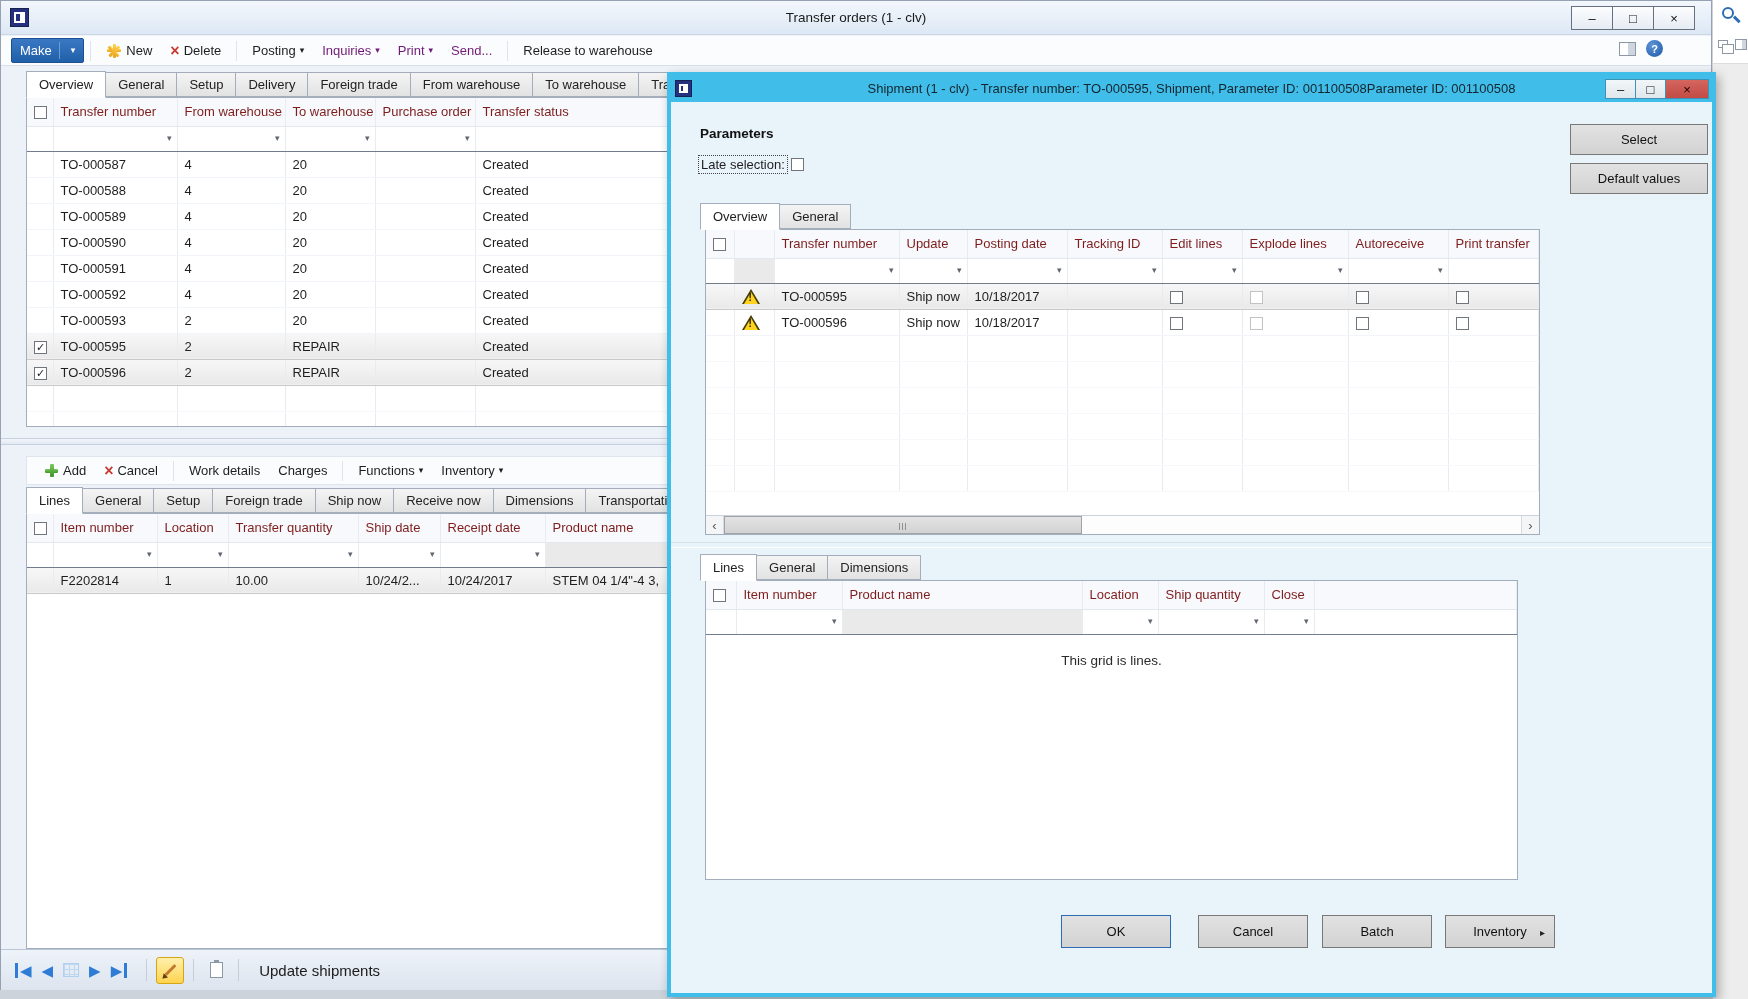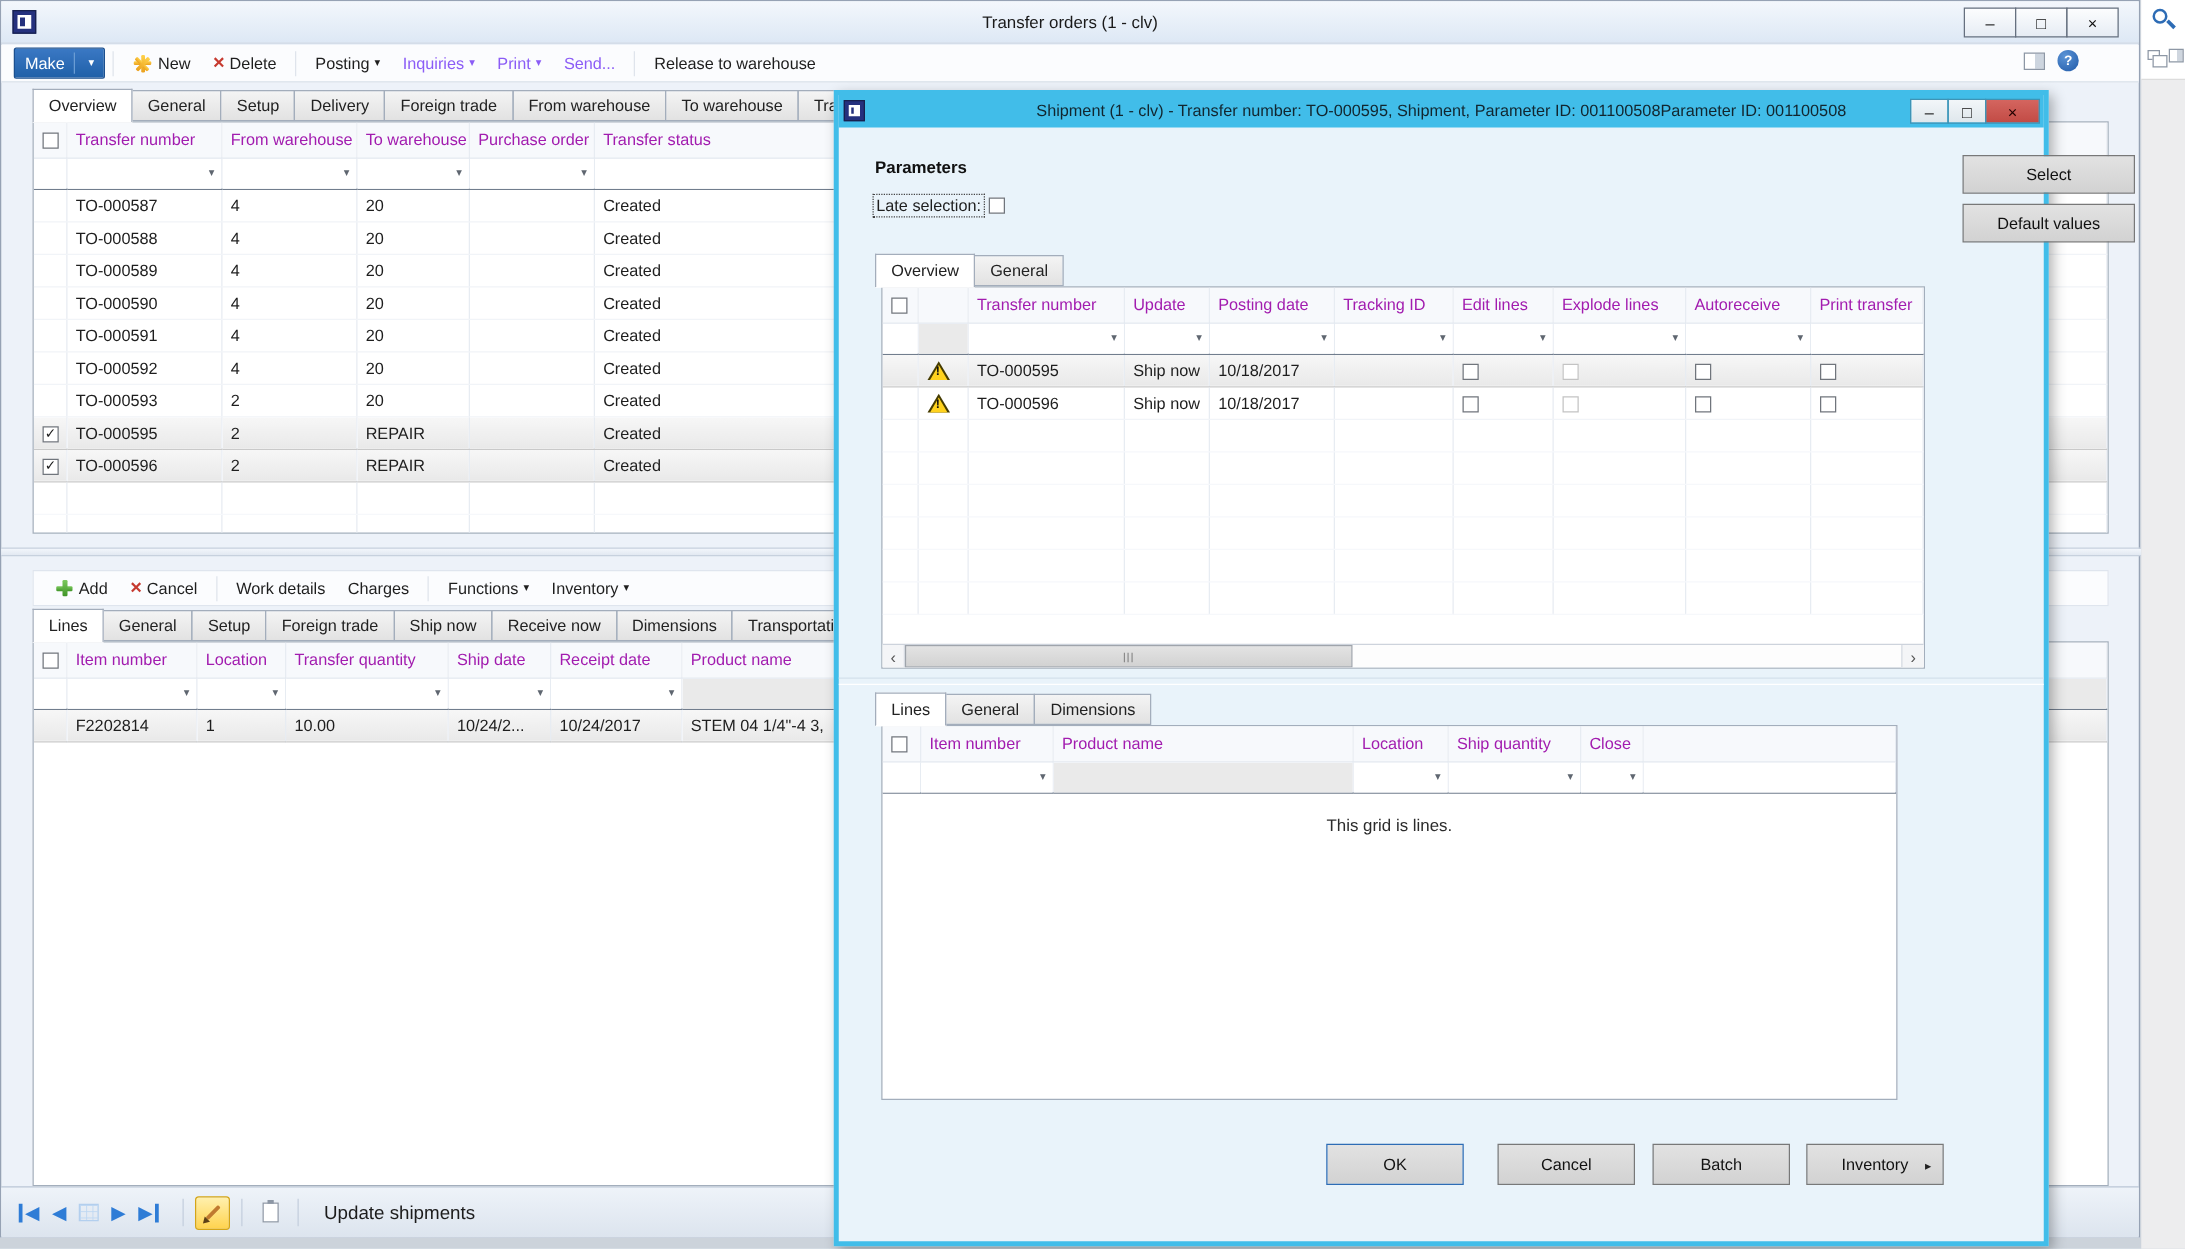--- a/index.html
+++ b/index.html
@@ -12,21 +12,21 @@
   .appicon{position:absolute;left:9px;top:7px;width:19px;height:19px;background:#25317e;border:1px solid #17204e}
   .appicon::before{content:"";position:absolute;inset:3px;border:2px solid #fff;border-right-width:5px}
   .title{position:absolute;left:0;right:0;top:0;height:34px;line-height:34px;text-align:center;font-size:13.5px;color:#1a1a1a}
   .winctl{position:absolute;right:16px;top:5px;display:flex}
   .wbtn{width:42px;height:24px;border:1px solid #66707f;background:linear-gradient(#fcfdfe,#e6ecf4);display:flex;align-items:center;justify-content:center;font-size:13px;color:#111;margin-left:-1px}
 
   .toolbar{position:absolute;left:0;top:35px;right:0;height:30px;background:#fbfcfe;border-bottom:1px solid #d8dfe9;display:flex;align-items:center;padding-left:10px}
   .filebtn{height:25px;background:linear-gradient(#3a78c4,#2060a8);border:1px solid #1b4f8f;border-radius:2px;color:#fff;display:flex;align-items:center;padding:0 8px}
   .filebtn .fsep{width:1px;height:17px;background:#6a9cd4;margin:0 7px}
   .tbitem{display:flex;align-items:center;margin:0 9px;white-space:nowrap}
-  .tbitem.disabled{color:#8b5cf6}
+  .tbitem.disabled{color:#701a75}
   .tbsep{width:1px;height:20px;background:#dfe4ec;margin:0 6px}
   .menu-arrow{font-size:9px;margin-left:4px;line-height:1}
   .tb-right{position:absolute;right:48px;top:4px;display:flex;align-items:center;gap:10px}
   .paneico{width:17px;height:14px;border:1px solid #8d97a5;background:linear-gradient(90deg,#fff 55%,#cdd5df 55%)}
   .helpico{width:17px;height:17px;border-radius:50%;background:radial-gradient(circle at 6px 5px,#5b94d6,#2059a8);color:#fff;font-size:11px;font-weight:bold;display:flex;align-items:center;justify-content:center}
 
   .xi{color:#c63a30;font-weight:bold;font-size:16px;line-height:1;margin-right:4px}
   .star{position:relative;width:16px;height:16px;margin-right:4px;display:inline-block}
   .star i{position:absolute;inset:0;display:block}
   .star i.d{transform:rotate(45deg)}
@@ -38,21 +38,21 @@
 
   .tabs{position:absolute;display:flex;align-items:center;height:27px}
   .tab{height:25px;line-height:23px;padding:0 12px;background:linear-gradient(#f4f4f4,#e2e2e2);border:1px solid #a3adbb;margin-right:-1px;white-space:nowrap;color:#222}
   .tab.active{background:#fff;height:27px;line-height:26px;position:relative;z-index:4;border-bottom:1px solid #fff}
   .main-tabs{left:25px;top:70px}
 
   .grid-wrap{position:absolute;background:#fff;border:1px solid #a3aebc;overflow:hidden;z-index:1}
   .main-grid{left:25px;top:96px;width:1661px;height:330px}
   table.grid{border-collapse:collapse;table-layout:fixed;width:100%}
   .grid th,.grid td{border-right:1px solid #e7ecf2;padding:0 7px;height:26px;font-weight:normal;text-align:left;white-space:nowrap;overflow:hidden;font-size:13px}
-  .grid tr.hdr th{height:28px;background:#f7f9fc;border-bottom:1px solid #e2e8f0;color:#a21caf}
+  .grid tr.hdr th{height:28px;background:#f7f9fc;border-bottom:1px solid #e2e8f0;color:#7f1d1d}
   .grid tr.filter td{height:25px;border-bottom:1px solid #717d8d;position:relative;background:#fff}
   .grid tr.filter td.gcell{background:#eaeaea}
   .fa{position:absolute;right:5px;top:7px;font-size:9px;color:#5f6670;line-height:1}
   .grid tr.data td{border-bottom:1px solid #f1f4f8}
   .grid tr.data.sel td{background:linear-gradient(#f7f7f7,#e9e9e9);border-top:1px solid #d7d7d7;border-bottom:1px solid #c9c9c9}
   .grid tr.empty td{border-bottom:1px solid #f6f8fb}
   .num{text-align:left}
   .cb{display:inline-flex;width:13px;height:13px;border:1px solid #70757c;background:#fff;align-items:center;justify-content:center;font-size:11px;line-height:1;color:#1a1a1a;vertical-align:middle}
   .cb.light{border-color:#c3c3c3}
 
@@ -79,21 +79,21 @@
   
   .pstrip{position:absolute;left:1713px;top:0;width:35px;height:999px;background:#ededee}
   .pstrip .ptop{position:absolute;left:0;top:0;right:0;height:64px;background:#fff;border-bottom:1px solid #dcdcdc}
   .mag{position:absolute;left:9px;top:7px;width:12px;height:12px;border:2px solid #2d6cb5;border-radius:50%}
   .mag::after{content:"";position:absolute;left:9px;top:9px;width:8px;height:2.5px;background:#2d6cb5;transform:rotate(45deg)}
   .casc{position:absolute;left:5px;top:40px;width:10px;height:8px;border:1px solid #8d97a5;background:#fff}
   .casc::after{content:"";position:absolute;left:3px;top:3px;width:10px;height:8px;border:1px solid #8d97a5;background:#fff}
   .pane2{position:absolute;left:22px;top:39px;width:12px;height:11px;border:1px solid #8d97a5;background:linear-gradient(90deg,#fff 55%,#cfd6df 55%)}
 
   
-  .dlg{position:absolute;left:667px;top:72px;width:972px;height:925px;border:4px solid #41bde9;background:#e9f3fa;box-shadow:3px 4px 10px rgba(0,0,0,.3);z-index:10}
+  .dlg{position:absolute;left:667px;top:72px;width:1049px;height:925px;border:4px solid #41bde9;background:#e9f3fa;box-shadow:3px 4px 10px rgba(0,0,0,.3);z-index:10}
   .dlg-title{position:absolute;left:0;top:0;right:0;height:26px;background:#41bde9}
   .dlg-title .appicon{left:4px;top:4px;width:17px;height:17px}
   .dlg-title .t{position:absolute;left:0;right:0;height:26px;line-height:26px;text-align:center;font-size:13px;color:#12262f}
   .dlg-ctl{position:absolute;right:3px;top:3px;display:flex}
   .dlg-ctl .wbtn{width:31px;height:20px;background:linear-gradient(#f2f6f9,#dfe7ec);border-color:#3e93b5}
   .dlg-ctl .wbtn.close{width:44px;background:linear-gradient(#d4655f,#c24b45);color:#200}
   .dlg-body{position:absolute;left:0;right:0;top:26px;bottom:0}
   .params{position:absolute;left:29px;top:24px;font-weight:bold;font-size:13.5px;color:#111}
   .latesel{position:absolute;left:27px;top:53px;display:flex;align-items:center}
   .latesel .lbl{border:1px dotted #444;padding:1px 2px}

